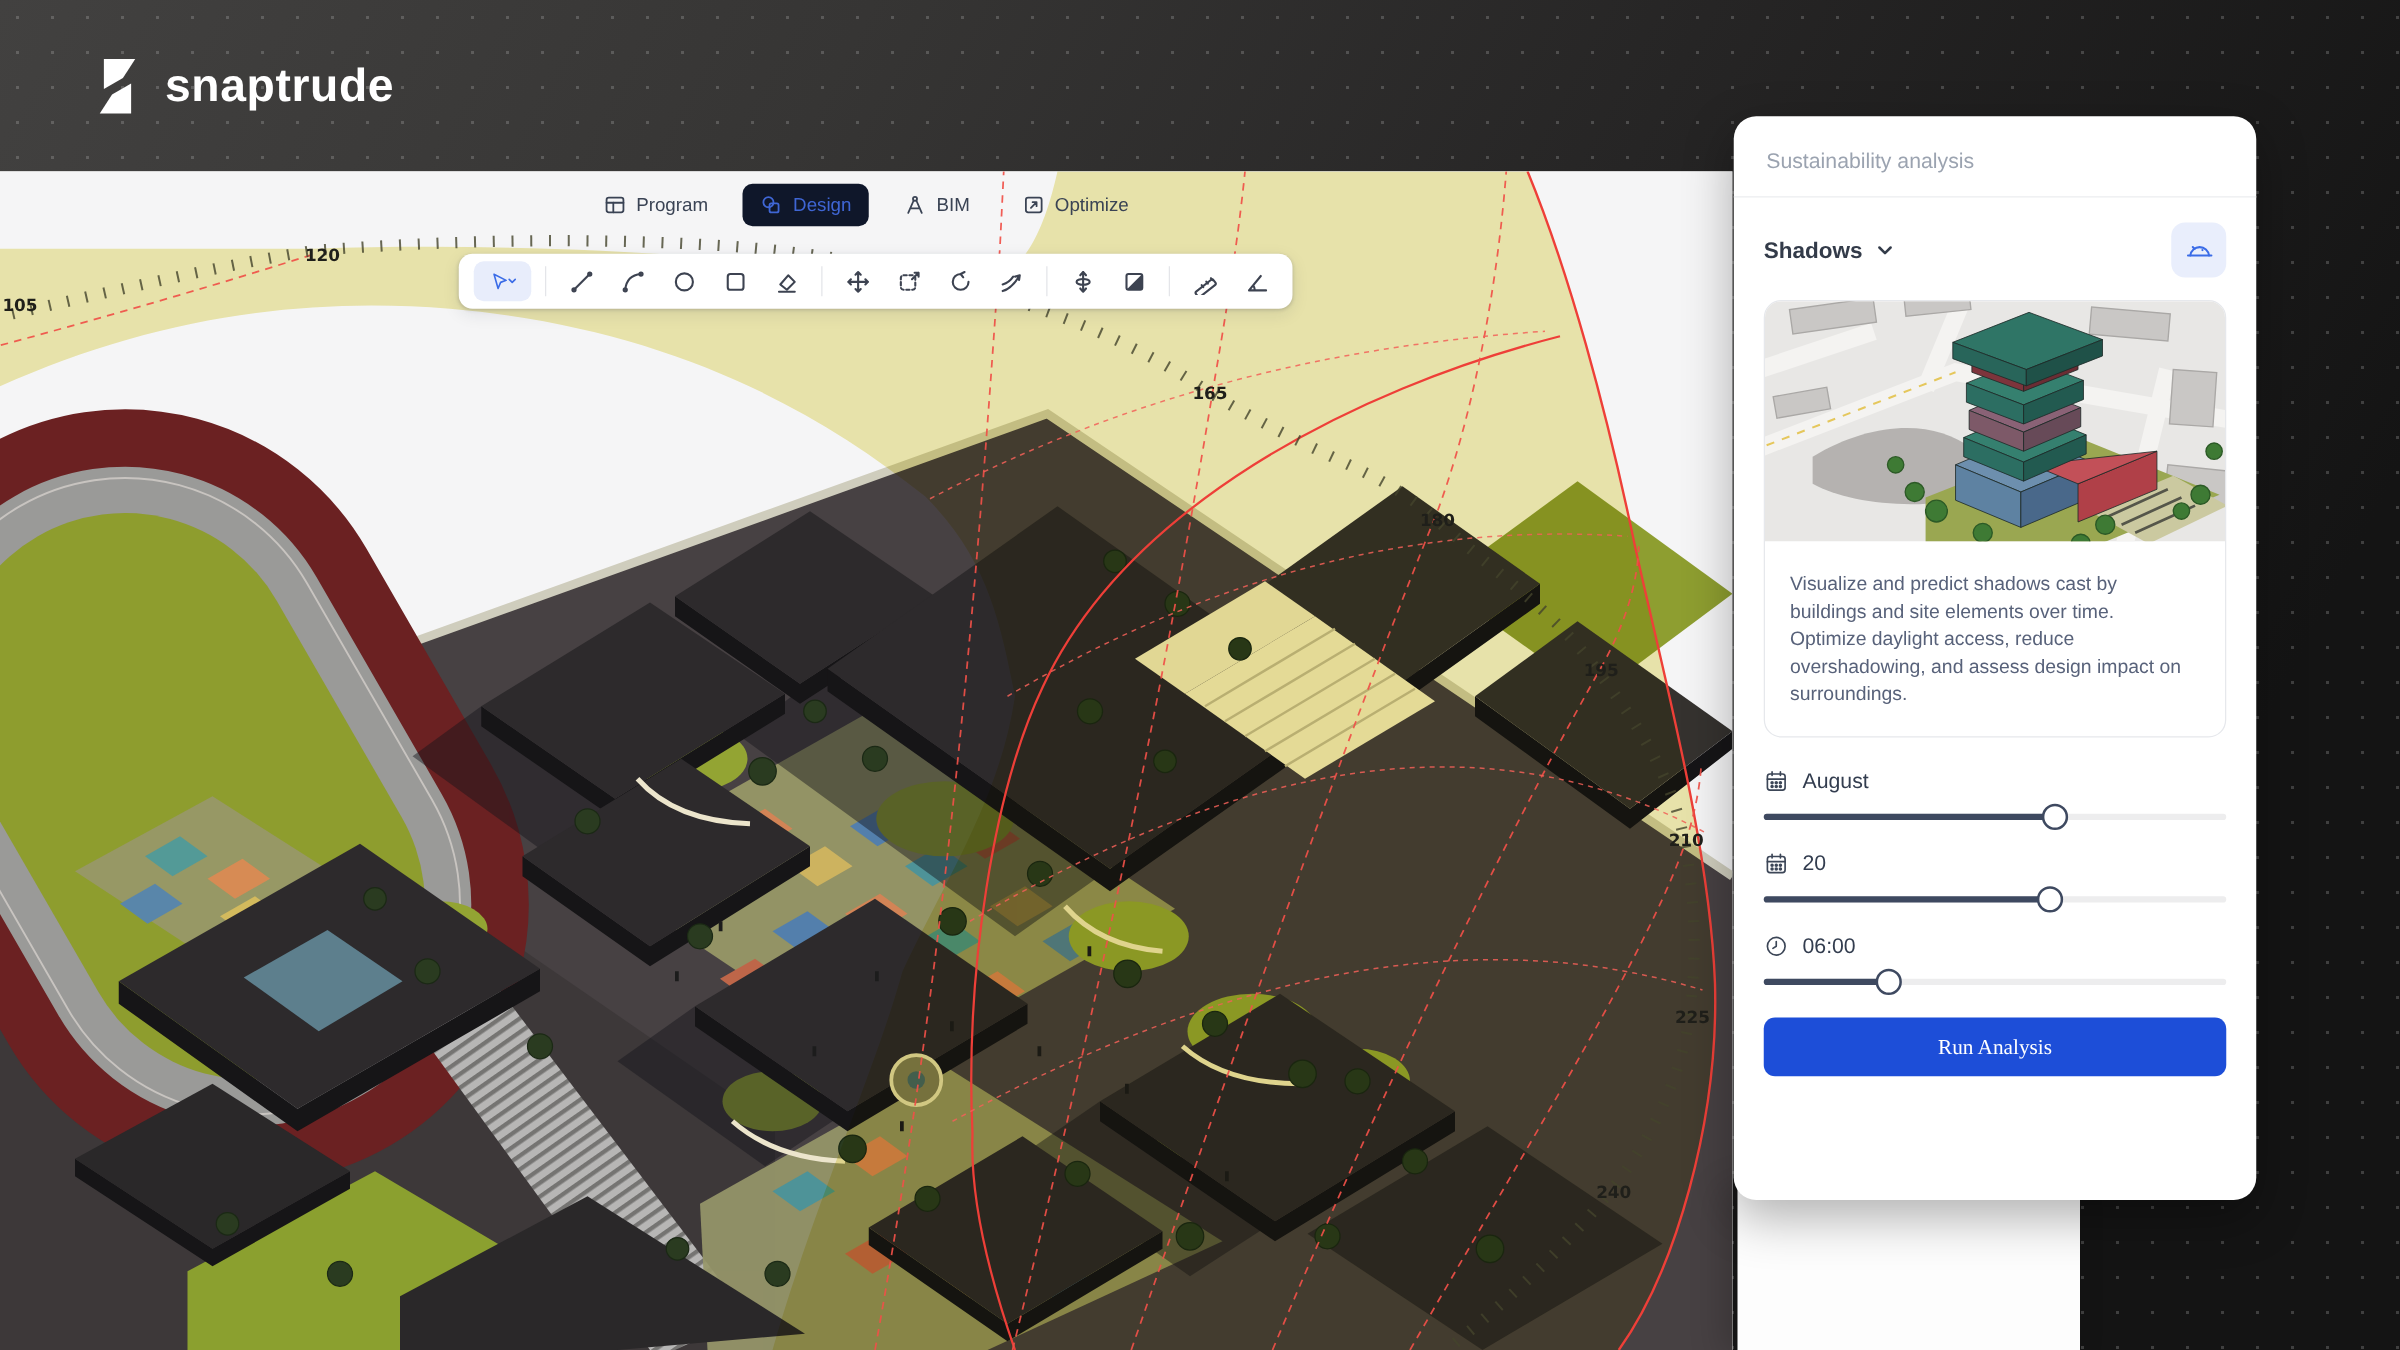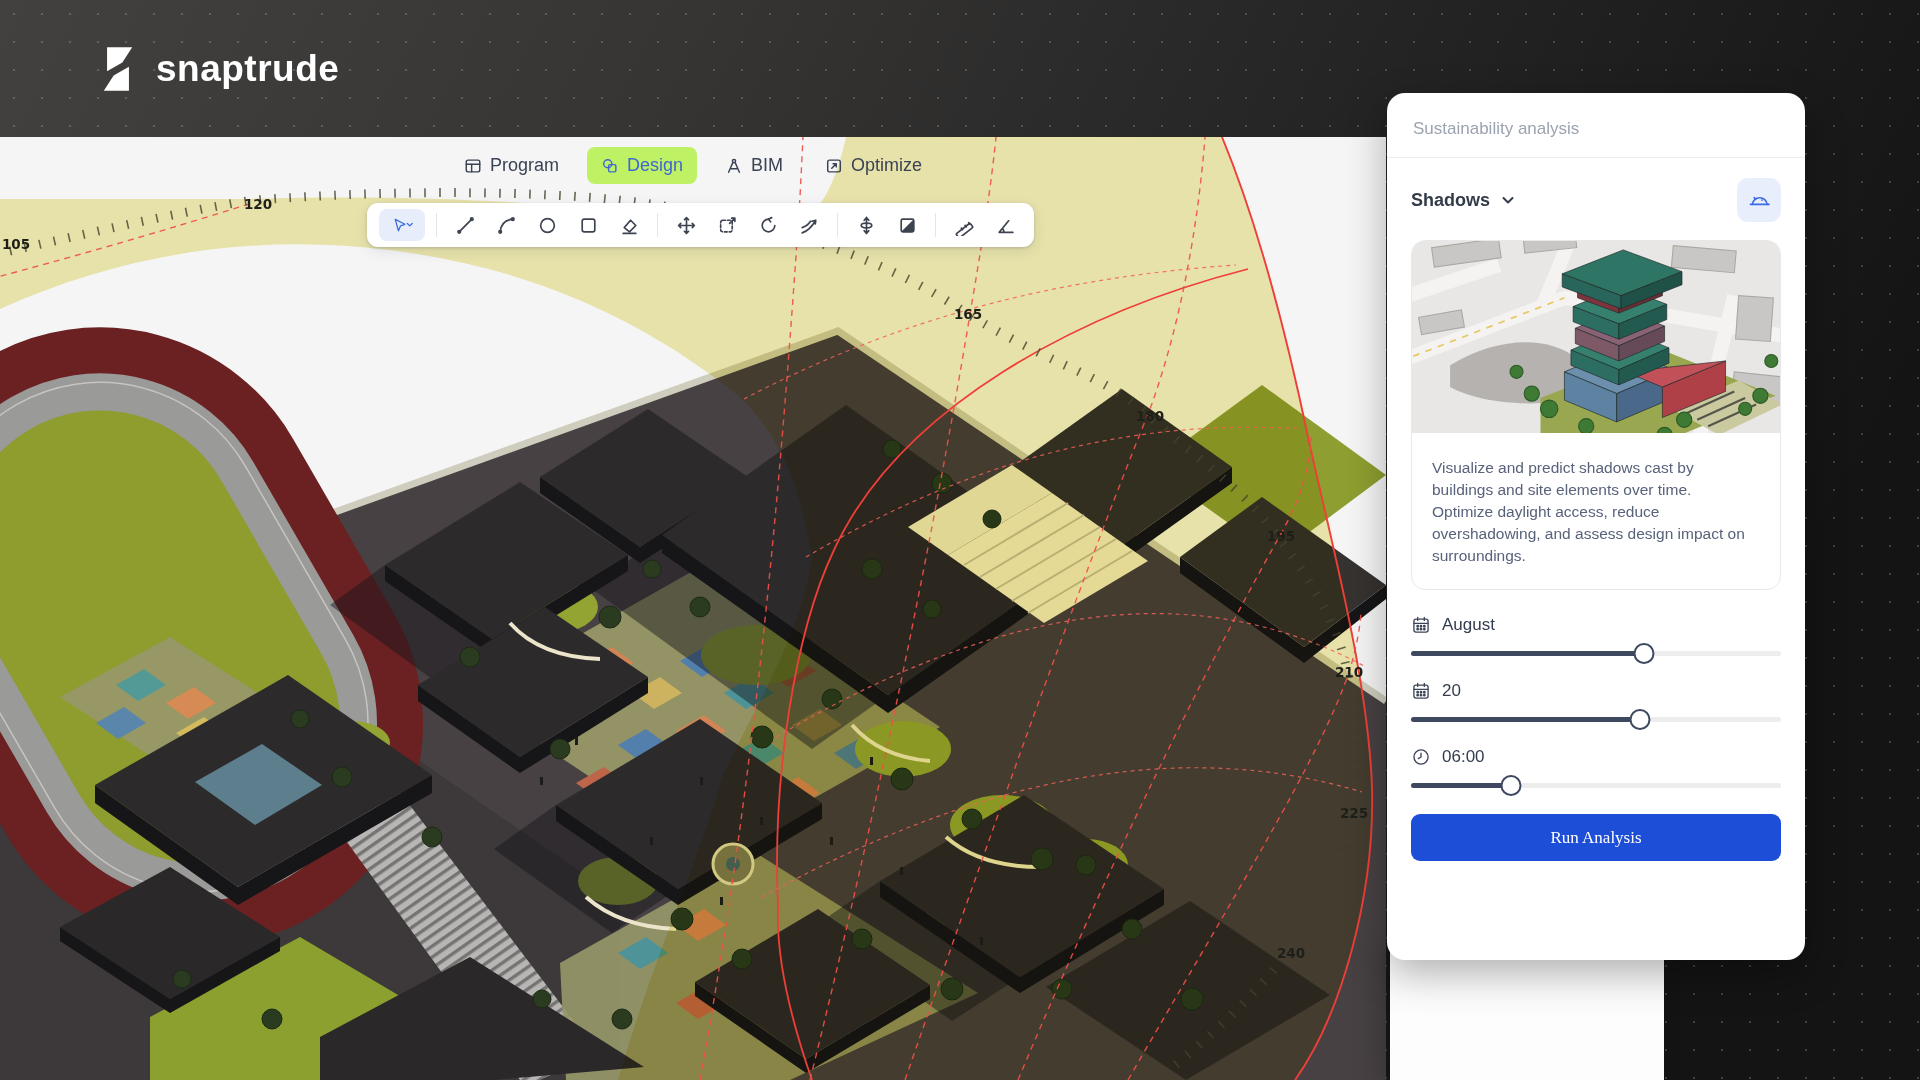--- a/index.html
+++ b/index.html
@@ -7,33 +7,33 @@
   body {
     position:relative;
     font-family:"Liberation Sans", sans-serif;
     background:
       radial-gradient(circle, rgba(215,215,215,.22) 1.3px, transparent 1.5px) 0 0 / 28px 28px,
       linear-gradient(118deg, #424140 0%, #363534 28%, #262525 55%, #141414 85%);
     background-color:#1a1a1a;
   }
 
   
-  .app-header { position:absolute; left:0; top:0; width:1920px; height:137px; display:flex; align-items:center; padding-left:96px; }
+  .app-header { position:absolute; left:0; top:0; width:1920px; height:137px; display:flex; align-items:center; padding-left:72px; }
   .logo { display:flex; align-items:center; gap:16px; }
   .logo-text { color:#ffffff; font-size:37px; font-weight:700; letter-spacing:.5px; }
 
   
   .canvas { position:absolute; left:0; top:137px; width:1386px; height:943px; background:#f5f5f6; overflow:hidden; }
   .scene { position:absolute; left:0; top:0; }
 
   
   .tabbar { position:absolute; left:0; top:10px; width:100%; display:flex; justify-content:center; gap:14px; z-index:5; }
-  .tab { display:flex; align-items:center; gap:8px; padding:8px 14px; border-radius:8px; font-size:18px; font-weight:500; color:#3a4354; cursor:pointer; }
+  .tab { display:flex; align-items:center; gap:8px; padding:8px 14px; border-radius:8px; font-size:15px; font-weight:500; color:#3a4354; cursor:pointer; }
   .tab svg { width:18px; height:18px; stroke:#3a4354; fill:none; stroke-width:1.6; stroke-linecap:round; stroke-linejoin:round; }
-  .tab.active { background:#bef264; color:#3f66d4; }
+  .tab.active { background:#0f172a; color:#3f66d4; }
   .tab.active svg { stroke:#3f66d4; }
 
   
   .toolbar { position:absolute; left:367px; top:66px; height:44px; background:#ffffff; border-radius:11px;
              box-shadow:0 1px 3px rgba(30,35,60,.18), 0 4px 14px rgba(30,35,60,.10);
              display:flex; align-items:center; gap:7px; padding:0 12px; z-index:6; }
   .tool { width:34px; height:32px; display:flex; align-items:center; justify-content:center; border-radius:8px; cursor:pointer; }
   .tool svg { width:21px; height:21px; stroke:#3d4351; fill:none; stroke-width:1.6; stroke-linecap:round; stroke-linejoin:round; }
   .tool.active { background:#e8edfb; width:46px; }
   .tool.active svg { stroke:#3b6ce7; }

